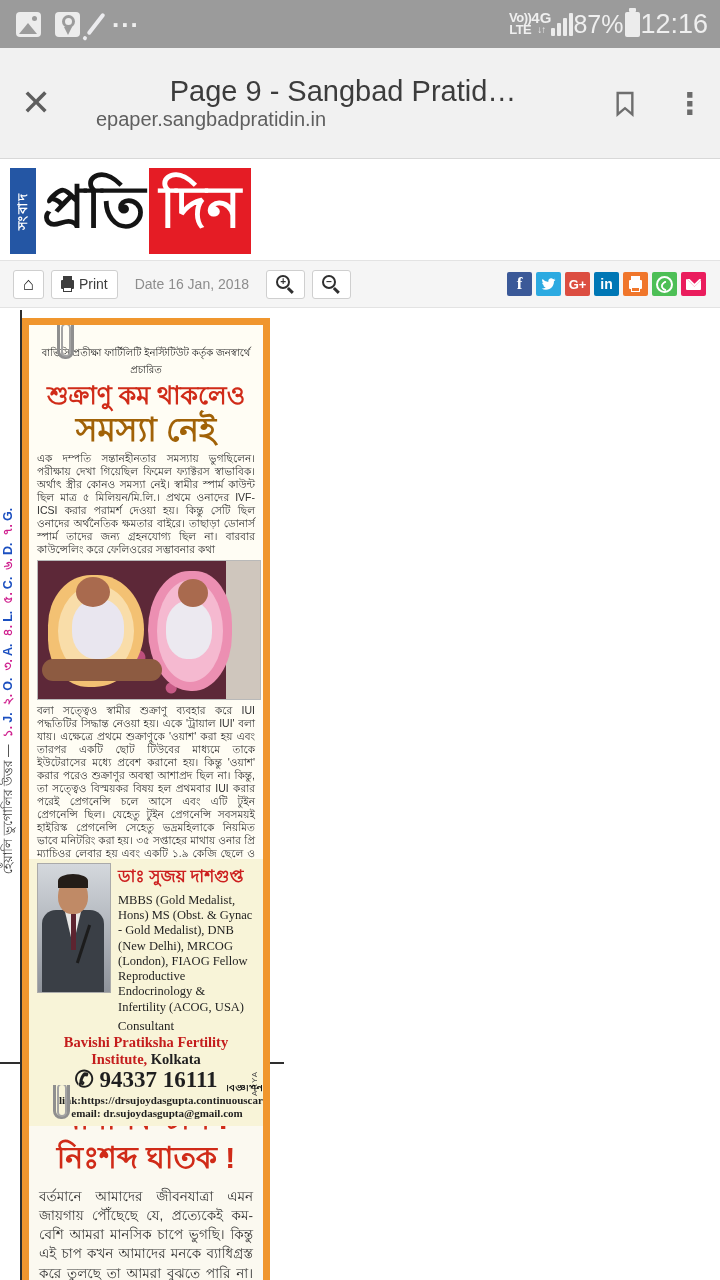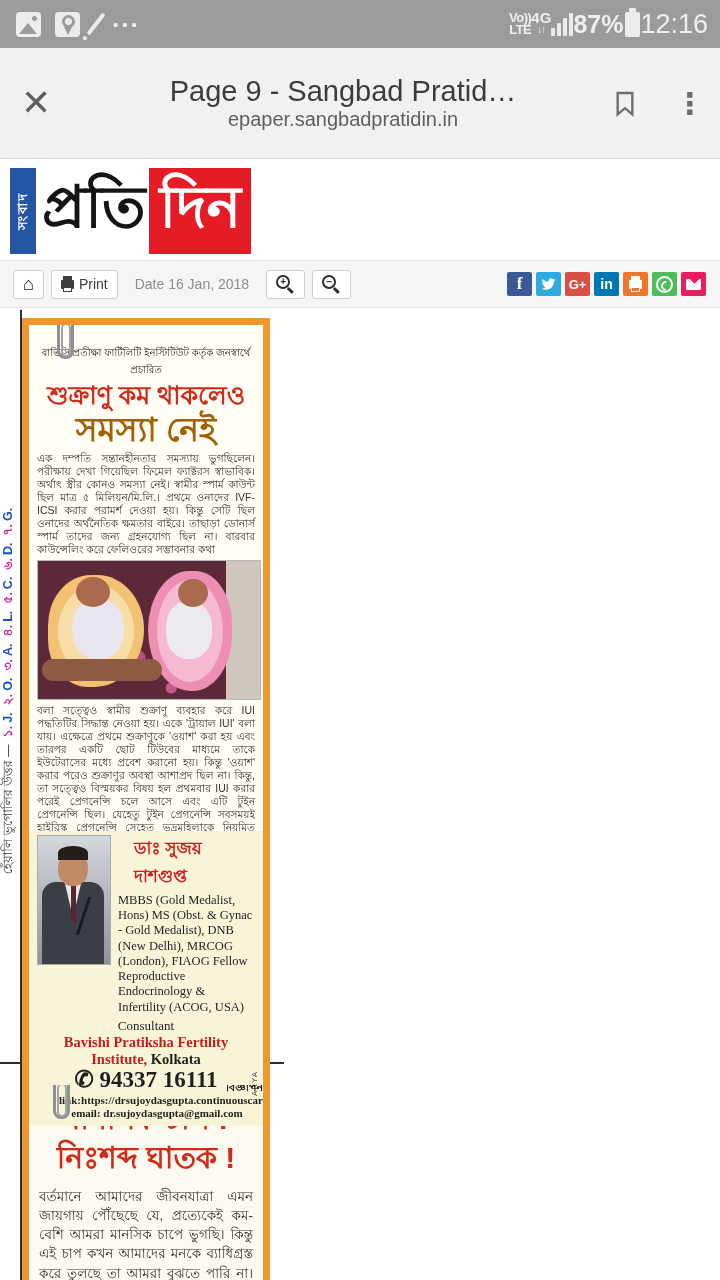--- a/index.html
+++ b/index.html
@@ -20,32 +20,32 @@
   .ic-map::after{content:"";position:absolute;top:15px;left:9px;border-left:4px solid transparent;
                  border-right:4px solid transparent;border-top:8px solid #9b9b9b;}
   .ic-pen{width:4px;height:26px;background:#ececef;border-radius:2px;transform:rotate(38deg);position:relative;}
   .ic-pen::after{content:"";position:absolute;bottom:-7px;left:0;width:4px;height:4px;border-radius:50%;background:#ececef;}
   .sb-dots{font-size:26px;font-weight:bold;letter-spacing:2px;line-height:10px;transform:translateY(-6px);}
   .volte{display:flex;flex-direction:column;align-items:center;line-height:12px;font-weight:bold;font-size:13px;letter-spacing:-0.5px;}
   .fourg{display:flex;flex-direction:column;align-items:center;line-height:12px;font-weight:bold;}
   .fourg .g{font-size:15px;} .fourg .arrows{font-size:10px;letter-spacing:-1px;}
   .sigbars{display:flex;align-items:flex-end;gap:2px;height:24px;}
   .sigbars i{display:block;width:4px;background:#ececec;border-radius:1px;}
-  .sb-pct{font-size:25px;font-weight:bold;}
+  .sb-pct{font-size:25px;font-weight:normal;}
   .batt{position:relative;width:15px;height:25px;background:#ececec;border-radius:2px;margin-left:2px;}
   .batt::before{content:"";position:absolute;top:-4px;left:4px;width:7px;height:4px;background:#ececec;border-radius:1px;}
   .sb-time{font-size:27px;}
 
   
   .chrome{position:absolute;top:48px;left:0;width:720px;height:110px;background:#f1f1f1;
           border-bottom:1px solid #d8d8d8;display:flex;align-items:center;}
   .x-btn{width:72px;text-align:center;font-size:36px;color:#5e5e5e;line-height:36px;}
   .titles{flex:1;padding-left:24px;overflow:hidden;}
   .p-title{font-size:29px;color:#3c3c3c;white-space:nowrap;text-align:center;}
-  .p-url{font-size:20px;color:#5f5f5f;margin-top:0;text-align:center;}
+  .p-url{font-size:20px;color:#5f5f5f;margin-top:0;}
   .bm-btn{width:70px;display:flex;justify-content:center;}
   .kebab{width:60px;text-align:center;font-size:30px;color:#6b6b6b;font-weight:bold;}
 
   
   .masthead{position:absolute;top:168px;left:10px;display:flex;align-items:stretch;height:86px;}
   .mh-blue{width:26px;background:#2456a4;color:#fff;display:flex;align-items:center;justify-content:center;
            writing-mode:vertical-rl;transform:rotate(180deg);font-size:13px;font-weight:bold;letter-spacing:2px;}
   .mh-black{display:flex;align-items:center;font-size:58px;font-weight:bold;color:#141414;padding:0 4px 0 6px;}
   .mh-red{background:#e51c25;color:#fff;display:flex;align-items:center;font-size:58px;font-weight:bold;padding:0 10px;}
 
@@ -130,21 +130,21 @@
   .doc-photo{flex:0 0 72px;height:128px;position:relative;background:linear-gradient(#d4d8dd,#8e939b);
              border:1px solid #aaa;overflow:hidden;}
   .doc-photo .head{position:absolute;left:20px;top:14px;width:30px;height:36px;border-radius:50% 50% 46% 46%;background:#c08a66;}
   .doc-photo .hair{position:absolute;left:20px;top:10px;width:30px;height:14px;border-radius:50% 50% 0 0;background:#241d18;}
   .doc-photo .suit{position:absolute;left:4px;top:46px;width:62px;height:82px;border-radius:14px 14px 0 0;background:#3a3f46;}
   .doc-photo .shirt{position:absolute;left:27px;top:48px;width:16px;height:34px;background:#e8e8e6;
                     clip-path:polygon(0 0,100% 0,50% 100%);}
   .doc-photo .tie{position:absolute;left:33px;top:50px;width:5px;height:36px;background:#5d2430;}
   .doc-photo .mic{position:absolute;left:44px;top:60px;width:3px;height:40px;background:#1c1c1c;transform:rotate(18deg);}
   .doc-cred{flex:1;}
-  .doc-name{font-size:17px;font-weight:bold;color:#cc1f1f;margin:0 16px 2px;}
+  .doc-name{font-size:17px;font-weight:bold;color:#cc1f1f;margin:0 0 2px;}
   .doc-degrees{font-family:"Liberation Serif","DejaVu Serif",serif;font-size:12.5px;line-height:1.22;color:#1f1f1f;}
   .doc-contact{text-align:center;font-family:"Liberation Serif","DejaVu Serif",serif;color:#1f1f1f;margin-top:3px;}
   .dc-consultant{font-size:13px;}
   .dc-inst{font-size:14.5px;font-weight:bold;color:#c41d1d;line-height:1.15;}
   .dc-inst .city{color:#1f1f1f;}
   .dc-phone{font-size:23px;font-weight:bold;line-height:1.15;}
   .dc-link,.dc-email{font-size:11px;font-weight:bold;line-height:1.2;padding-left:22px;}
   .arya{position:absolute;right:-4px;bottom:38px;transform:rotate(-90deg);font-size:8px;color:#4a4a4a;letter-spacing:1px;}
 
   .ad2-tag{position:absolute;top:-6px;right:0;font-size:11px;color:#141414;font-weight:bold;z-index:6;}

